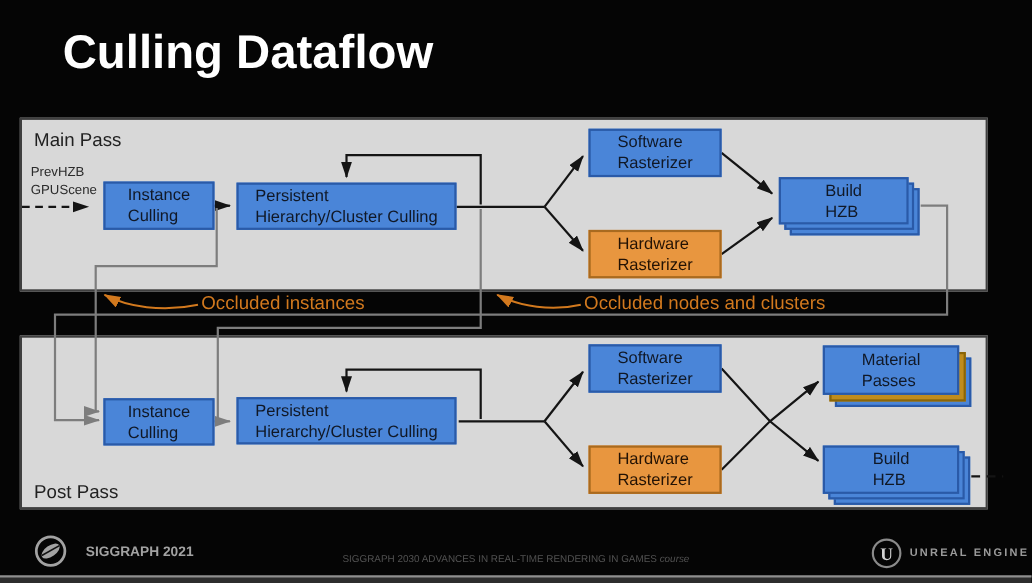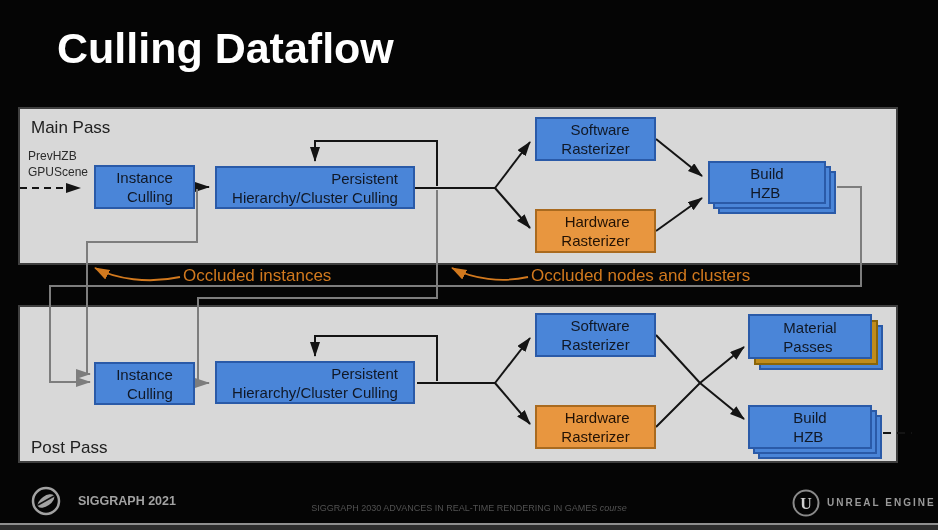--- a/index.html
+++ b/index.html
@@ -6,21 +6,21 @@
   .slide{position:relative;width:938px;height:530px;background:#050505;overflow:hidden;
          font-family:"Liberation Sans","DejaVu Sans",sans-serif;}
   .title{position:absolute;left:37px;top:24px;font-size:43px;font-weight:bold;color:#ffffff;
          letter-spacing:0px;margin-left:20px;}
   .panel{position:absolute;left:18px;width:876px;background:#d8d8d8;border:2px solid #3f3f3f;}
   .panel-main{top:107px;height:154px;}
   .panel-post{top:305px;height:154px;}
   .pass-label{position:absolute;font-size:17px;color:#212121;}
   .io-label{position:absolute;left:28px;top:148px;font-size:12px;line-height:16px;color:#2b2b2b;
             white-space:pre-line;}
-  .node{position:absolute;display:flex;align-items:center;justify-content:center;text-align:right;
+  .node{position:absolute;display:flex;align-items:center;justify-content:center;text-align:left;
         font-size:15px;line-height:19px;white-space:pre-line;z-index:10;box-sizing:border-box;}
   .blue{background:#4a85d8;border:2px solid #2a5aa8;color:#101826;}
   .orange{background:#e8963f;border:2px solid #a96a1f;color:#231204;}
   .gold{background:#c08c1c;border:2px solid #8a6508;}
   .stack{position:absolute;z-index:10;}
   .layer{position:absolute;box-sizing:border-box;}
   .face{position:absolute;display:flex;align-items:center;justify-content:center;text-align:left;
         font-size:15px;line-height:19px;white-space:pre-line;box-sizing:border-box;}
   .annot{position:absolute;font-size:17px;color:#d2791e;z-index:6;}
   svg.wires{position:absolute;left:0;top:0;z-index:5;}

